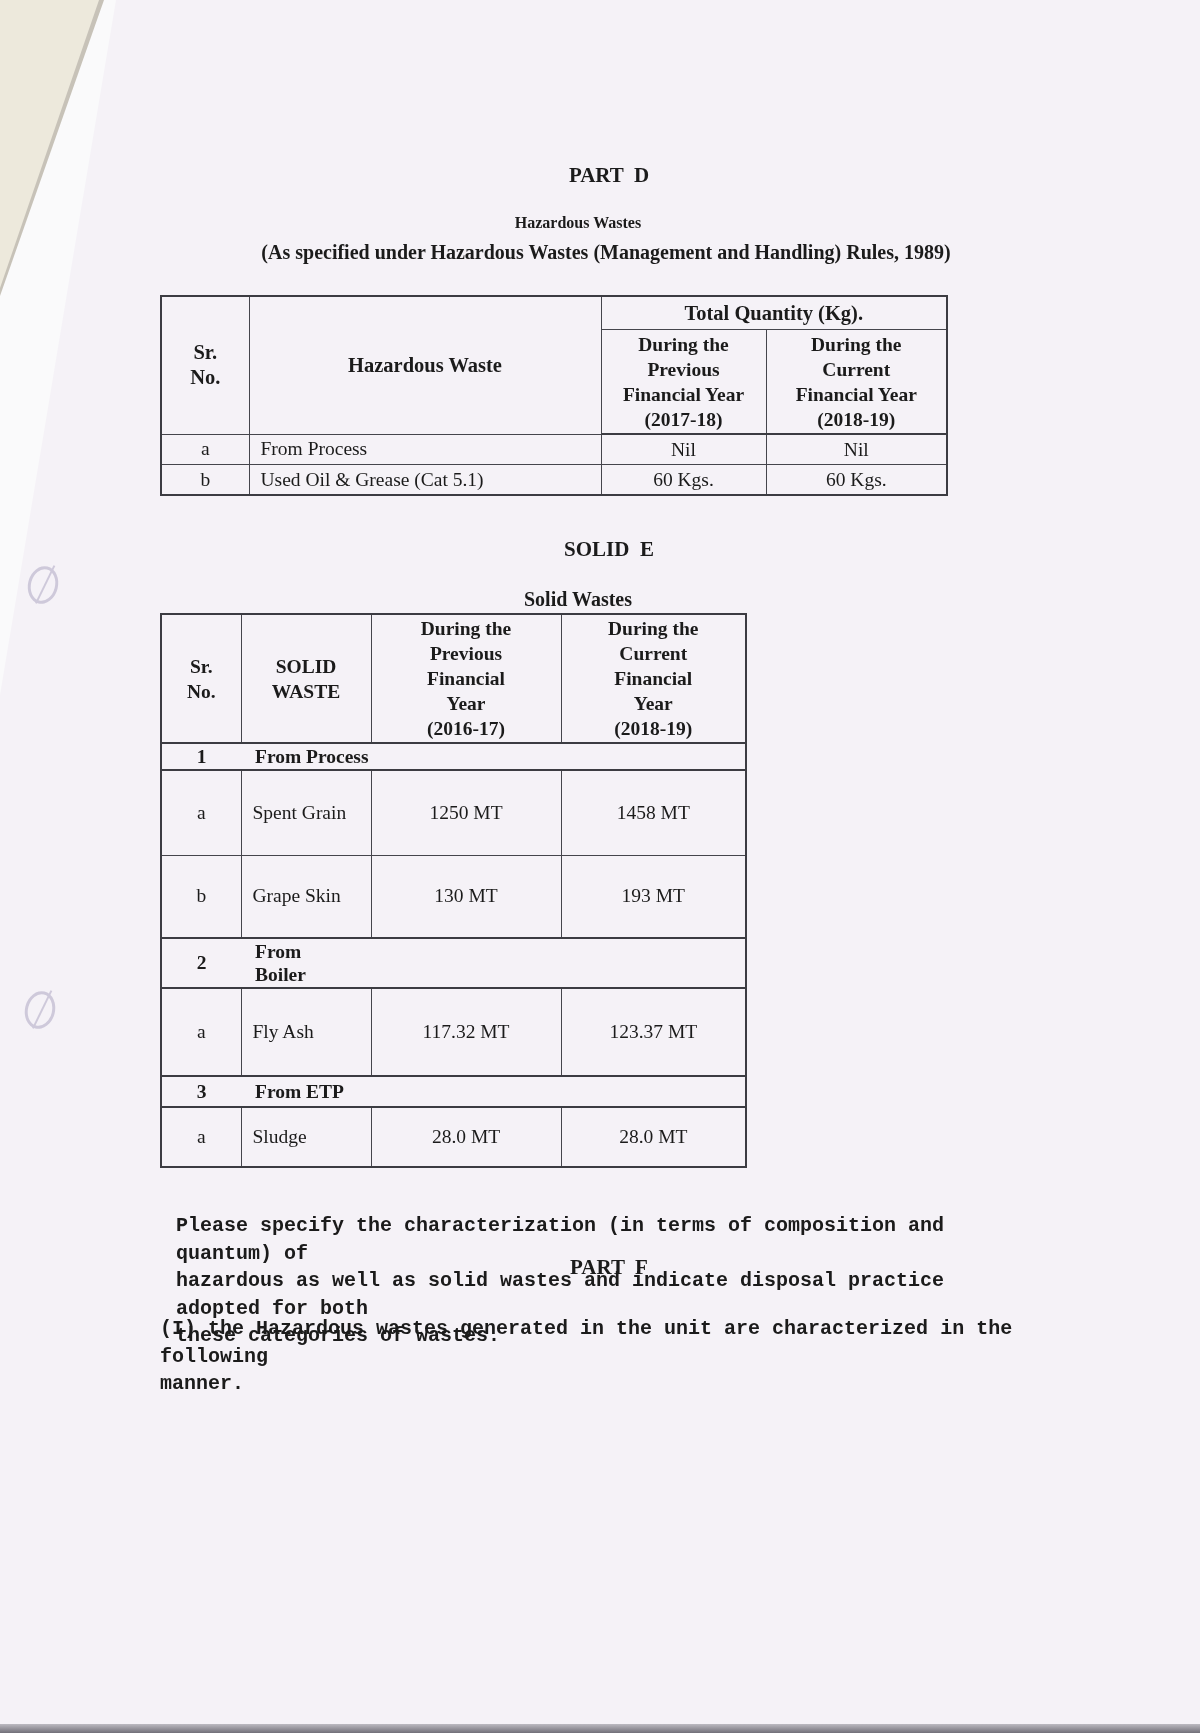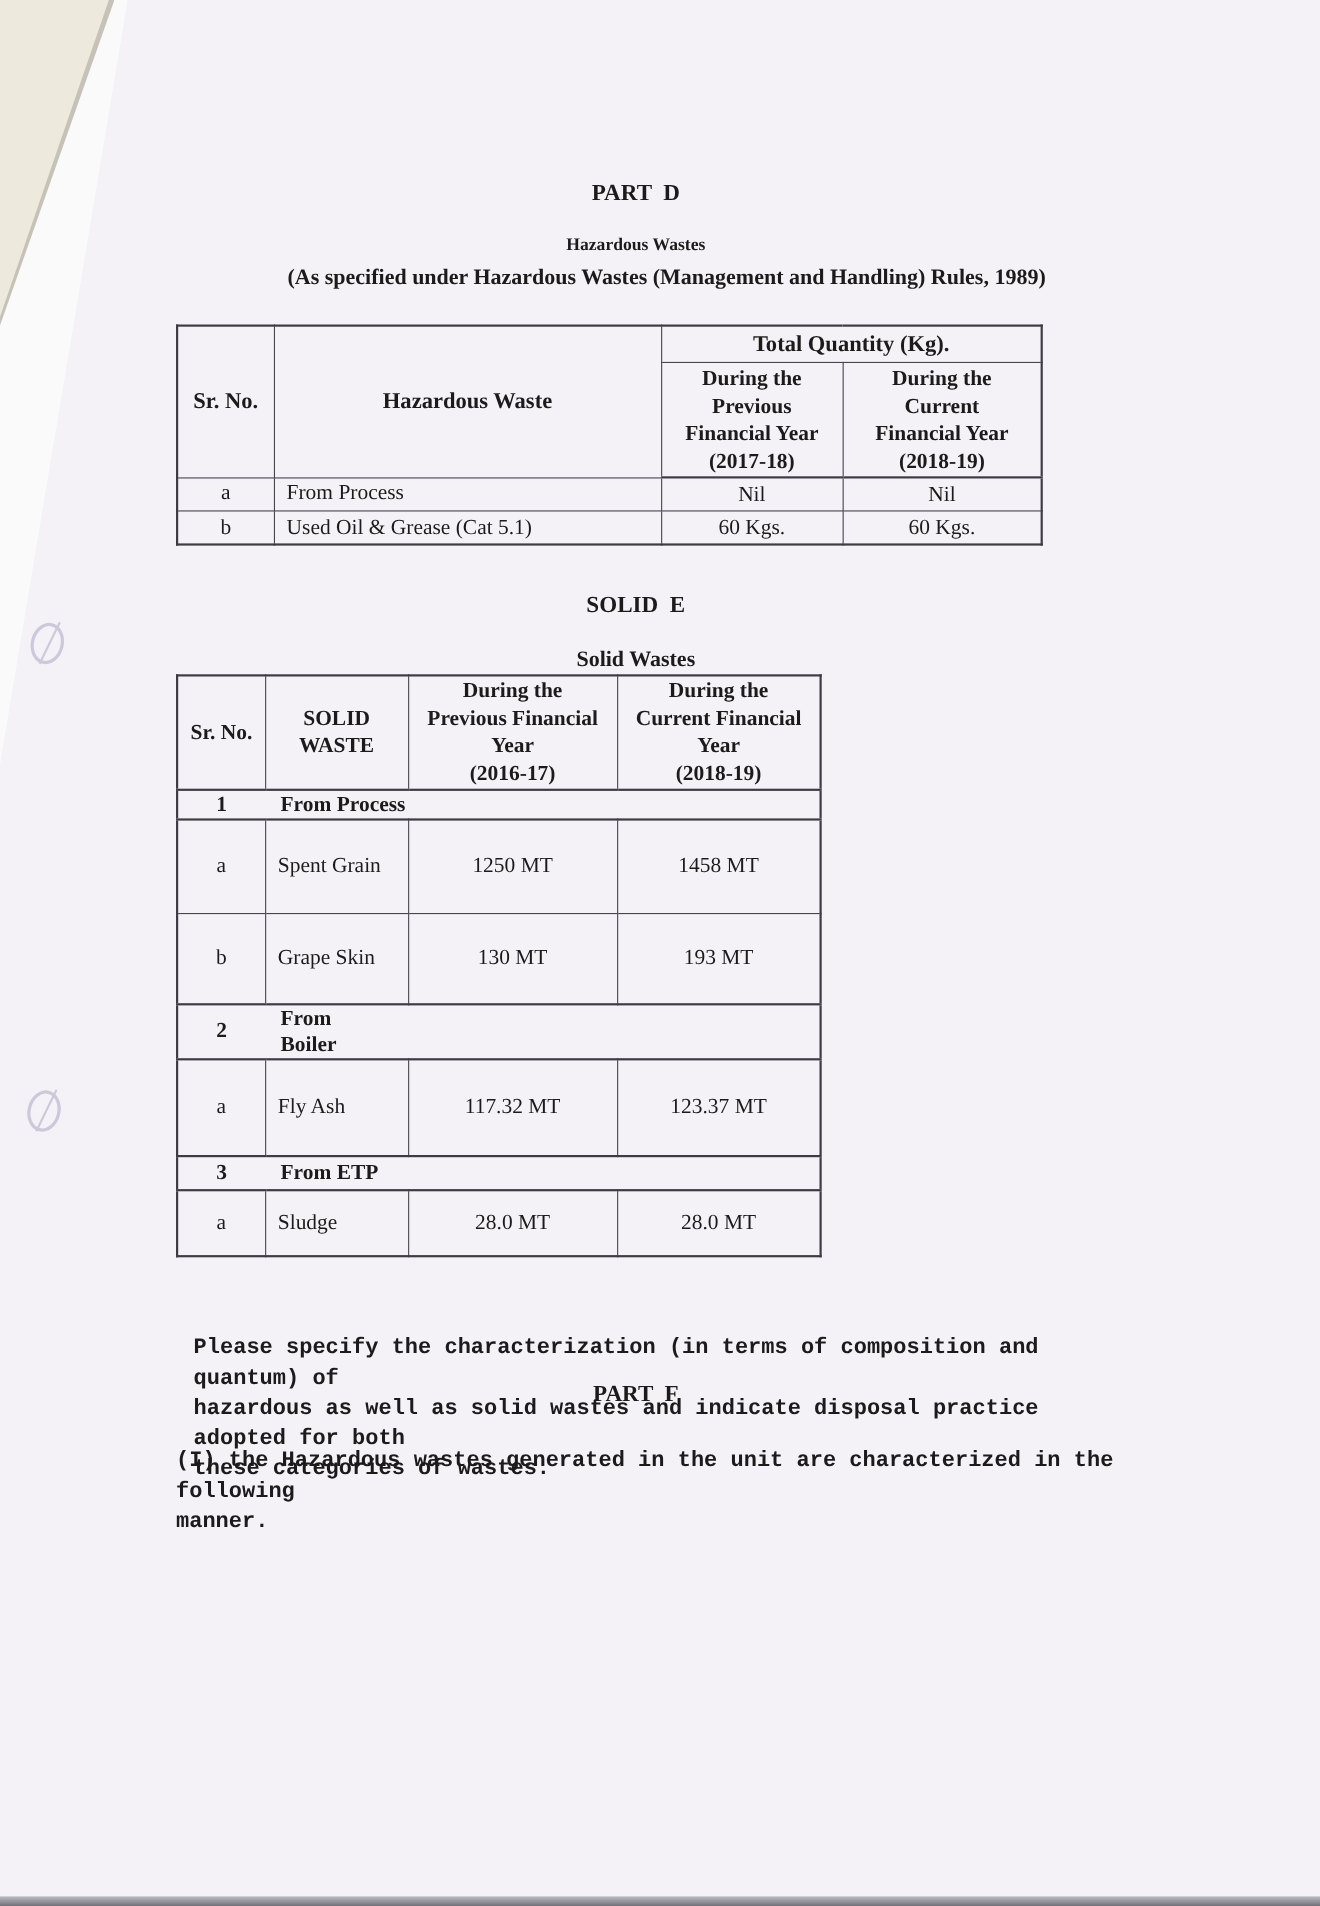--- a/index.html
+++ b/index.html
@@ -21,31 +21,31 @@
   .punch{position:absolute;width:24px;height:32px;border:3px solid #a9a1bf;
     border-radius:50%;opacity:.5;transform:rotate(14deg);}
   .punch::after{content:"";position:absolute;left:13px;top:-6px;width:2px;height:42px;
     background:#a9a1bf;transform:rotate(12deg);}
   .punch1{left:28px;top:566px;}
   .punch2{left:25px;top:991px;}
   .scan-bottom{position:absolute;left:0;right:0;bottom:0;height:9px;
     background:linear-gradient(to bottom,#bcbac1,#716f78);}
   
   .heading{position:absolute;left:0;width:1156px;text-align:center;font-weight:bold;}
-  .h-part{font-size:21px;}
+  .h-part{font-size:21px;padding-left:31px;}
   .h-partd{top:163px;}
   .h-sub1{top:214px;font-size:16px;}
   .h-sub2{top:241px;font-size:20px;padding-left:28px;}
   .h-parte{top:537px;}
   .h-solid{top:588px;font-size:20px;}
   .h-partf{top:1239px;margin-top:16px;}
   
   table{position:absolute;border-collapse:collapse;table-layout:fixed;
     font-size:19.5px;color:#1b1b1b;}
-  th,td{border:1.4px solid #45454c;padding:1px 6px;vertical-align:middle;
+  th,td{border:1.4px solid #45454c;padding:1px 18px;vertical-align:middle;
     text-align:center;overflow:hidden;}
   th{font-weight:bold;line-height:25px;}
   .t1{left:160px;top:295px;width:786px;border:2px solid #3c3c42;}
   .t1 .r-top th{height:30px;font-size:20.5px;border-bottom:1.6px solid #45454c;}
   .t1 .r-sub th{height:101px;border-bottom:2.4px solid #3c3c42;}
   .t1 .body-row td{height:27px;}
   .c-left{text-align:left;padding-left:11px;}
   .t2{left:160px;top:613px;width:585px;border:2px solid #3c3c42;}
   .t2 .r-head th{height:90px;border-bottom:2.4px solid #3c3c42;}
   .sec-row td{font-weight:bold;border-bottom:2px solid #3c3c42;border-top:2px solid #3c3c42;}

